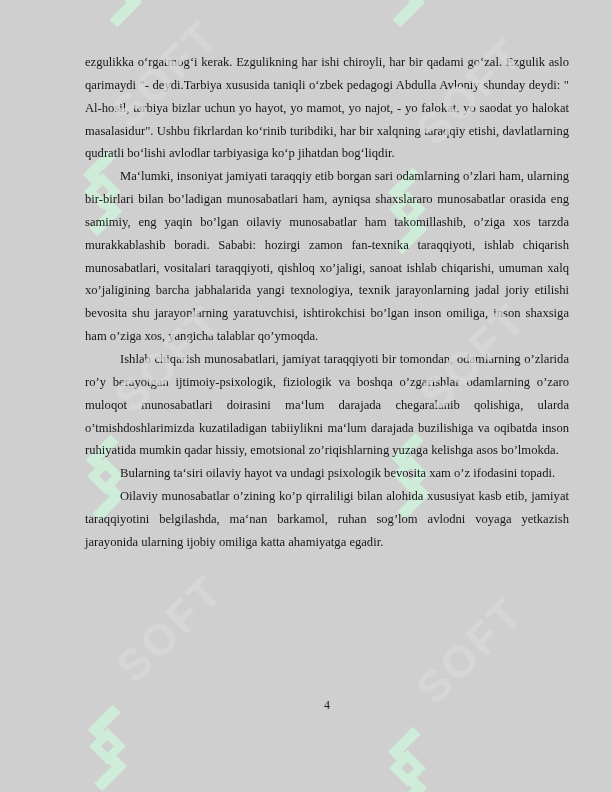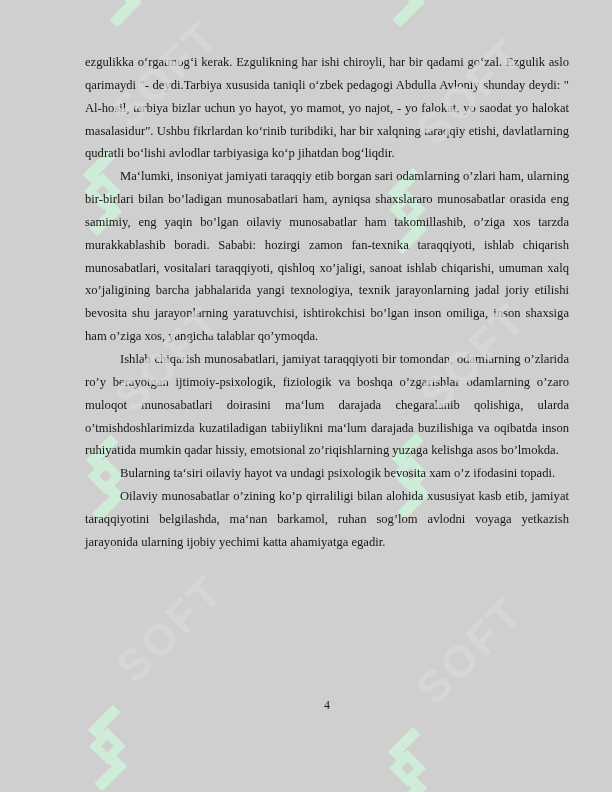--- a/index.html
+++ b/index.html
@@ -116,21 +116,21 @@
         <use href="#wmicon"></use>
       </svg>
   </div>
 
   <div class="content-layer">
     <div class="text-block">
       <p class="para no-indent">ezgulikka oʻrgatmogʻi kerak. Ezgulikning har ishi chiroyli, har bir qadami goʻzal. Ezgulik aslo qarimaydi "- deydi.Tarbiya xususida taniqli oʻzbek pedagogi Abdulla Avloniy shunday deydi: " Al-hosil, tarbiya bizlar uchun yo hayot, yo mamot, yo najot, - yo falokat, yo saodat yo halokat masalasidur". Ushbu fikrlardan koʻrinib turibdiki, har bir xalqning taraqqiy etishi, davlatlarning qudratli boʻlishi avlodlar tarbiyasiga koʻp jihatdan bogʻliqdir.</p>
       <p class="para">Maʻlumki, insoniyat jamiyati taraqqiy etib borgan sari odamlarning o’zlari ham, ularning bir-birlari bilan bo’ladigan munosabatlari ham, ayniqsa shaxslararo munosabatlar orasida eng samimiy, eng yaqin bo’lgan oilaviy munosabatlar ham takomillashib, o’ziga xos tarzda murakkablashib boradi. Sababi: hozirgi zamon fan-texnika taraqqiyoti, ishlab chiqarish munosabatlari, vositalari taraqqiyoti, qishloq xo’jaligi, sanoat ishlab chiqarishi, umuman xalq xo’jaligining barcha jabhalarida yangi texnologiya, texnik jarayonlarning jadal joriy etilishi bevosita shu jarayonlarning yaratuvchisi, ishtirokchisi bo’lgan inson omiliga, inson shaxsiga ham o’ziga xos, yangicha talablar qo’ymoqda.</p>
       <p class="para">Ishlab chiqarish munosabatlari, jamiyat taraqqiyoti bir tomondan, odamlarning o’zlarida ro’y berayotgan ijtimoiy-psixologik, fiziologik va boshqa o’zgarishlar odamlarning o’zaro muloqot munosabatlari doirasini maʻlum darajada chegaralanib qolishiga, ularda o’tmishdoshlarimizda kuzatiladigan tabiiylikni maʻlum darajada buzilishiga va oqibatda inson ruhiyatida mumkin qadar hissiy, emotsional zo’riqishlarning yuzaga kelishga asos bo’lmokda.</p>
       <p class="para">Bularning taʻsiri oilaviy hayot va undagi psixologik bevosita xam o’z ifodasini topadi.</p>
-      <p class="para">Oilaviy munosabatlar o’zining ko’p qirraliligi bilan alohida xususiyat kasb etib, jamiyat taraqqiyotini belgilashda, maʻnan barkamol, ruhan sog’lom avlodni voyaga yetkazish jarayonida ularning ijobiy yechimi katta ahamiyatga egadir.</p>
+      <p class="para">Oilaviy munosabatlar o’zining ko’p qirraliligi bilan alohida xususiyat kasb etib, jamiyat taraqqiyotini belgilashda, maʻnan barkamol, ruhan sog’lom avlodni voyaga yetkazish jarayonida ularning ijobiy omiliga katta ahamiyatga egadir.</p>
     </div>
     <div class="page-number">4</div>
   </div>
 
   <div class="wm-text-layer">
 
     <div class="wm-text p3">SOFT</div>
     <div class="wm-text p4">SOFT</div>
     <div class="wm-text p5">SOFT</div>
     <div class="wm-text p6">SOFT</div>

